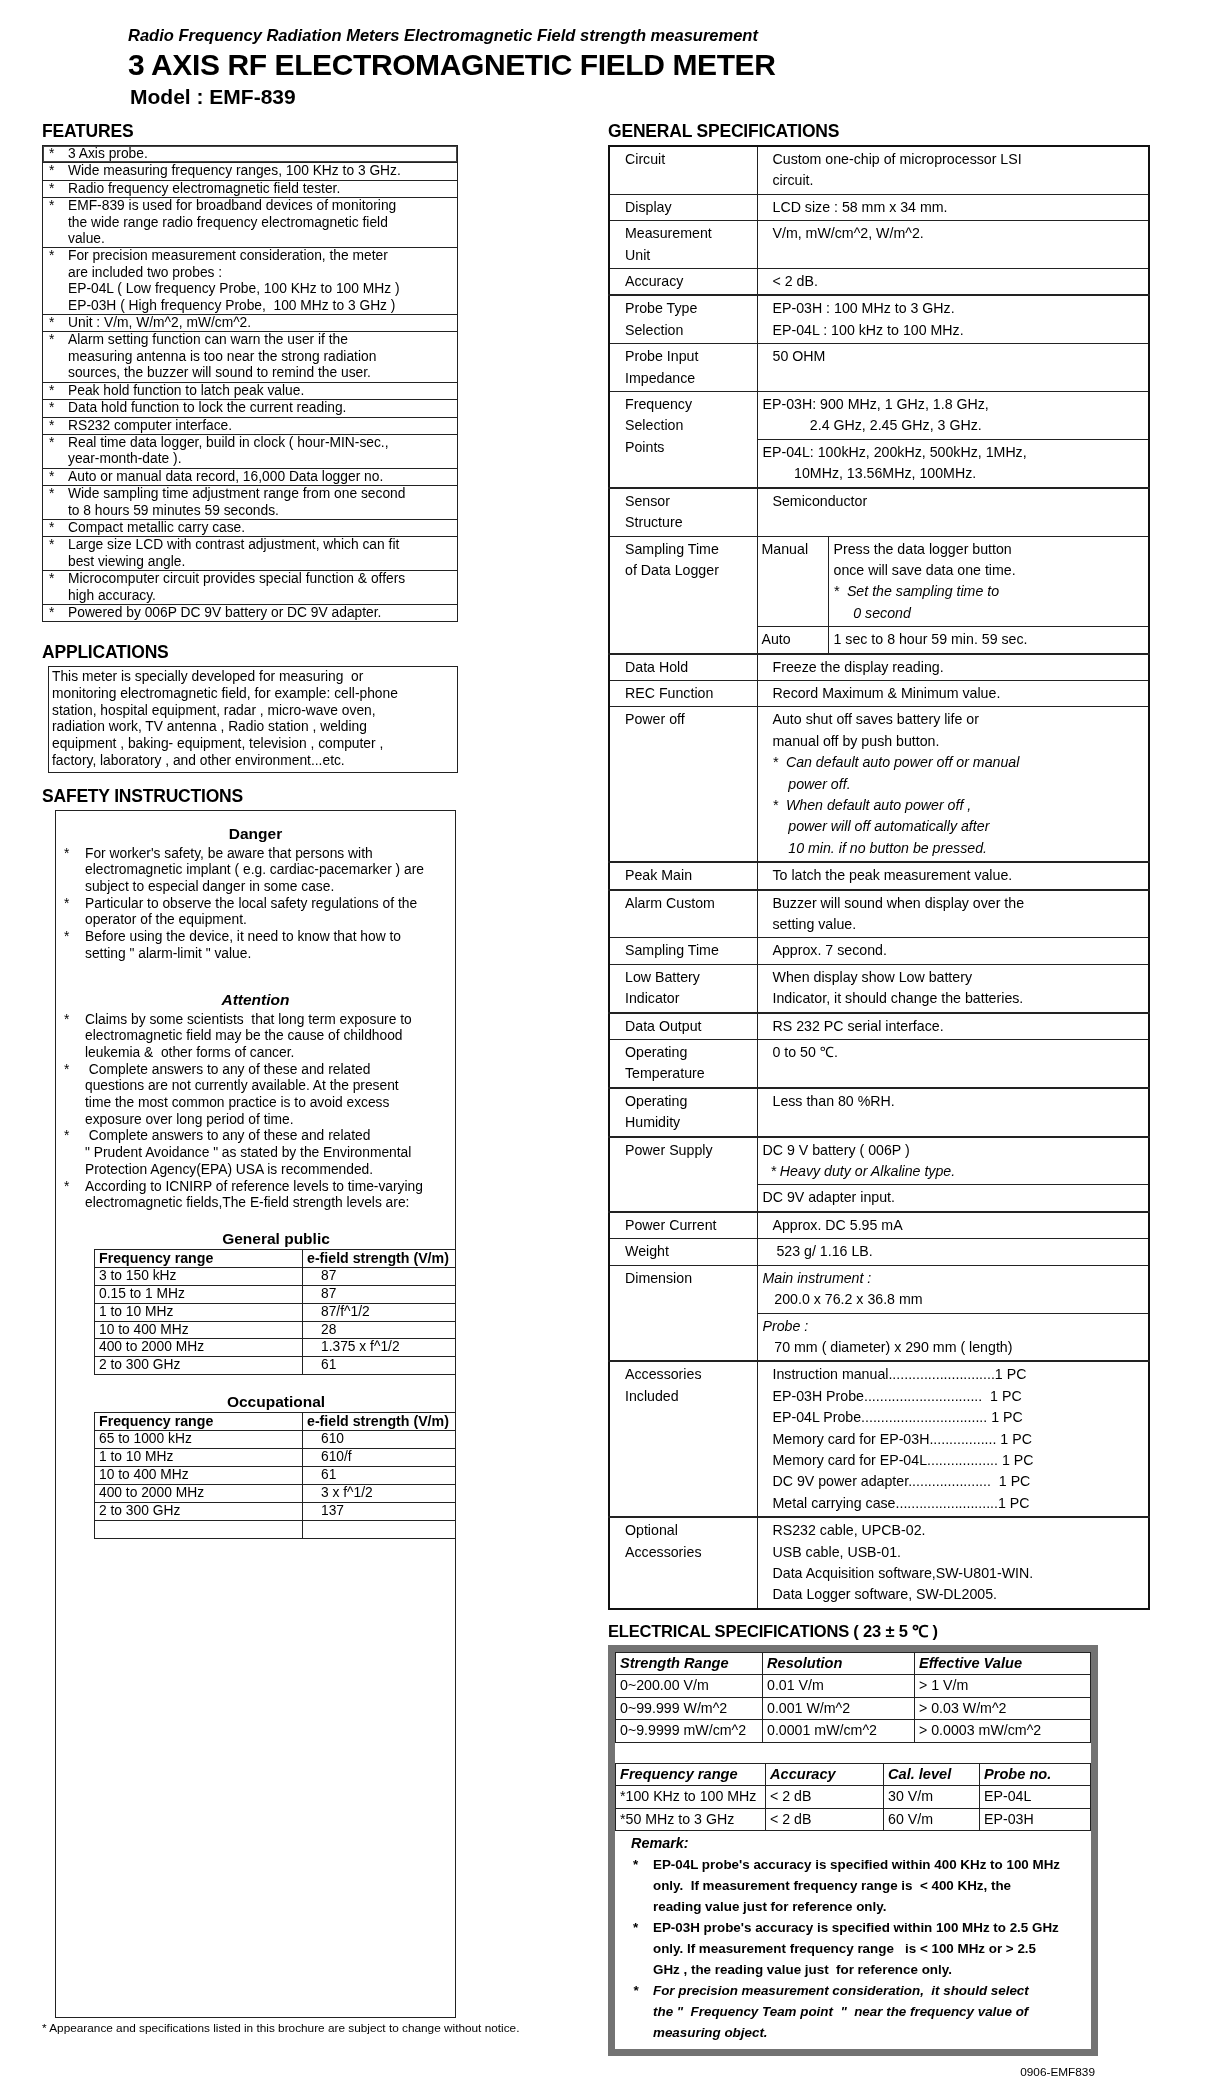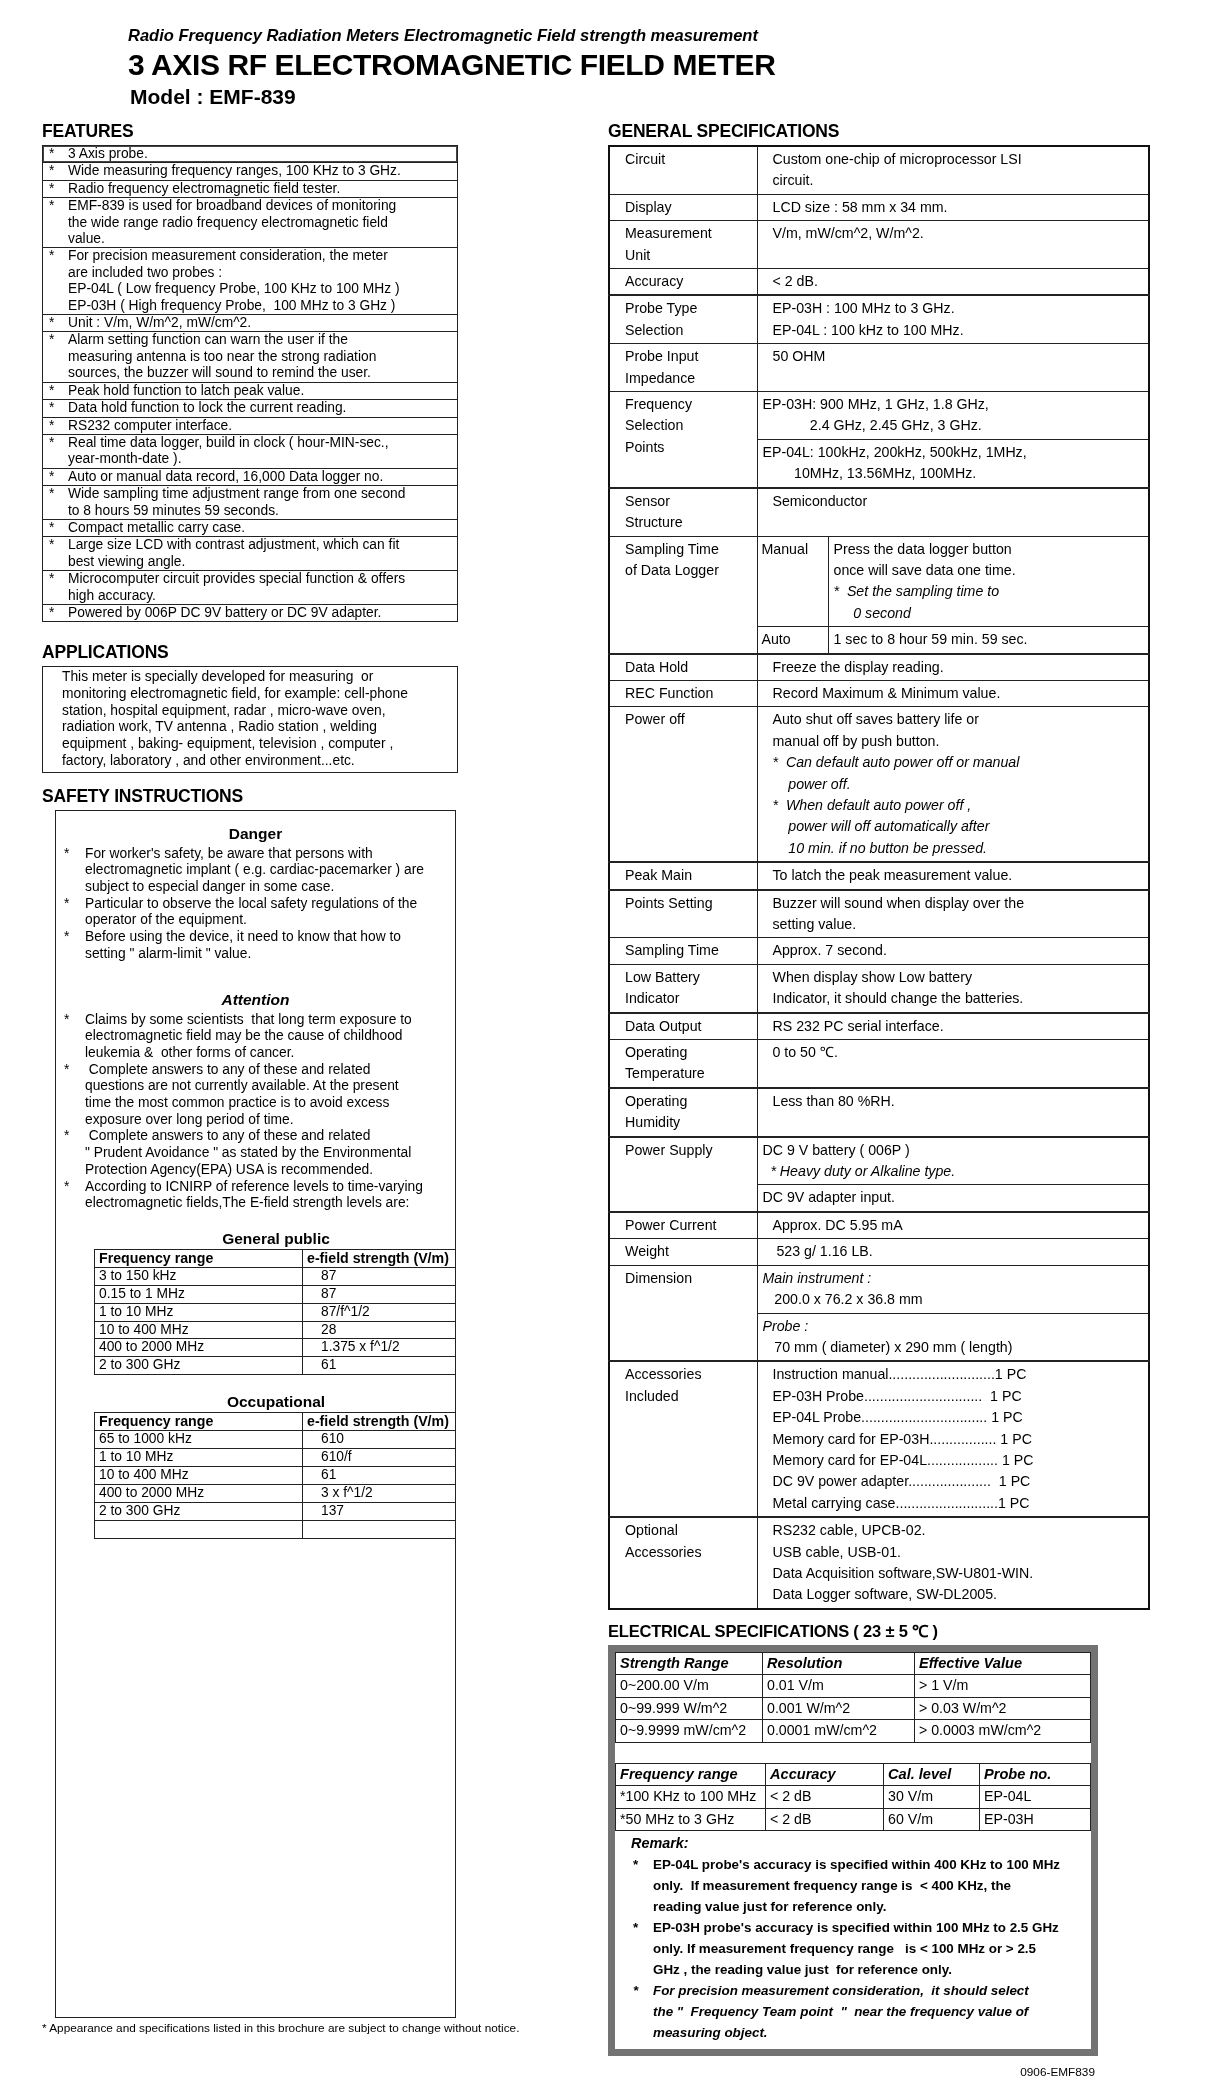--- a/index.html
+++ b/index.html
@@ -24,21 +24,21 @@
   .feat-table{border:1px solid #222;}
   .feat-row{display:flex;border-bottom:1px solid #222;padding:0 2px 0 6px;
             font-size:13.8px;line-height:16.4px;}
   .feat-row:last-child{border-bottom:none;}
   .feat-row:first-child{box-shadow:inset 0 0 0 1px #444;}
   .ast{width:19px;flex:none;}
   .ftext{flex:1;}
 
   
   .apps-h{margin-top:20px;}
-  .apps-box{border:1px solid #222;padding:2px 19px;font-size:13.8px;line-height:16.7px;}
+  .apps-box{border:1px solid #222;padding:2px 3px;font-size:13.8px;line-height:16.7px;margin-left:6px;}
 
   
   .safety-h{margin-top:13px;}
   .safety-box{border:1px solid #222;margin-left:13px;width:401px;height:1208px;
               padding-top:14px;box-sizing:border-box;overflow:hidden;}
   .center-h{text-align:center;font-weight:bold;font-size:15.5px;margin-bottom:3px;}
   .att{margin-top:28px;font-style:italic;}
   .s-item{display:flex;padding:0 6px 0 8px;font-size:13.8px;line-height:16.7px;}
   .s-item .ast{width:21px;}
   .tbl-caption{font-weight:bold;font-size:15.5px;text-align:center;width:364px;
@@ -416,21 +416,21 @@
     10 min. if no button be pressed.</div>
         </td>
       </tr>
       <tr class="thick">
             <td class="lab ml">Peak Main</td>
             <td>
               <div class="ml">To latch the peak measurement value.</div>
             </td>
           </tr>
       <tr class="thick">
-            <td class="lab ml">Points Setting</td>
+            <td class="lab ml">Alarm Custom</td>
             <td>
               <div class="ml">Buzzer will sound when display over the
 setting value.</div>
             </td>
           </tr>
       <tr>
             <td class="lab ml">Sampling Time</td>
             <td>
               <div class="ml">Approx. 7 second.</div>
             </td>

